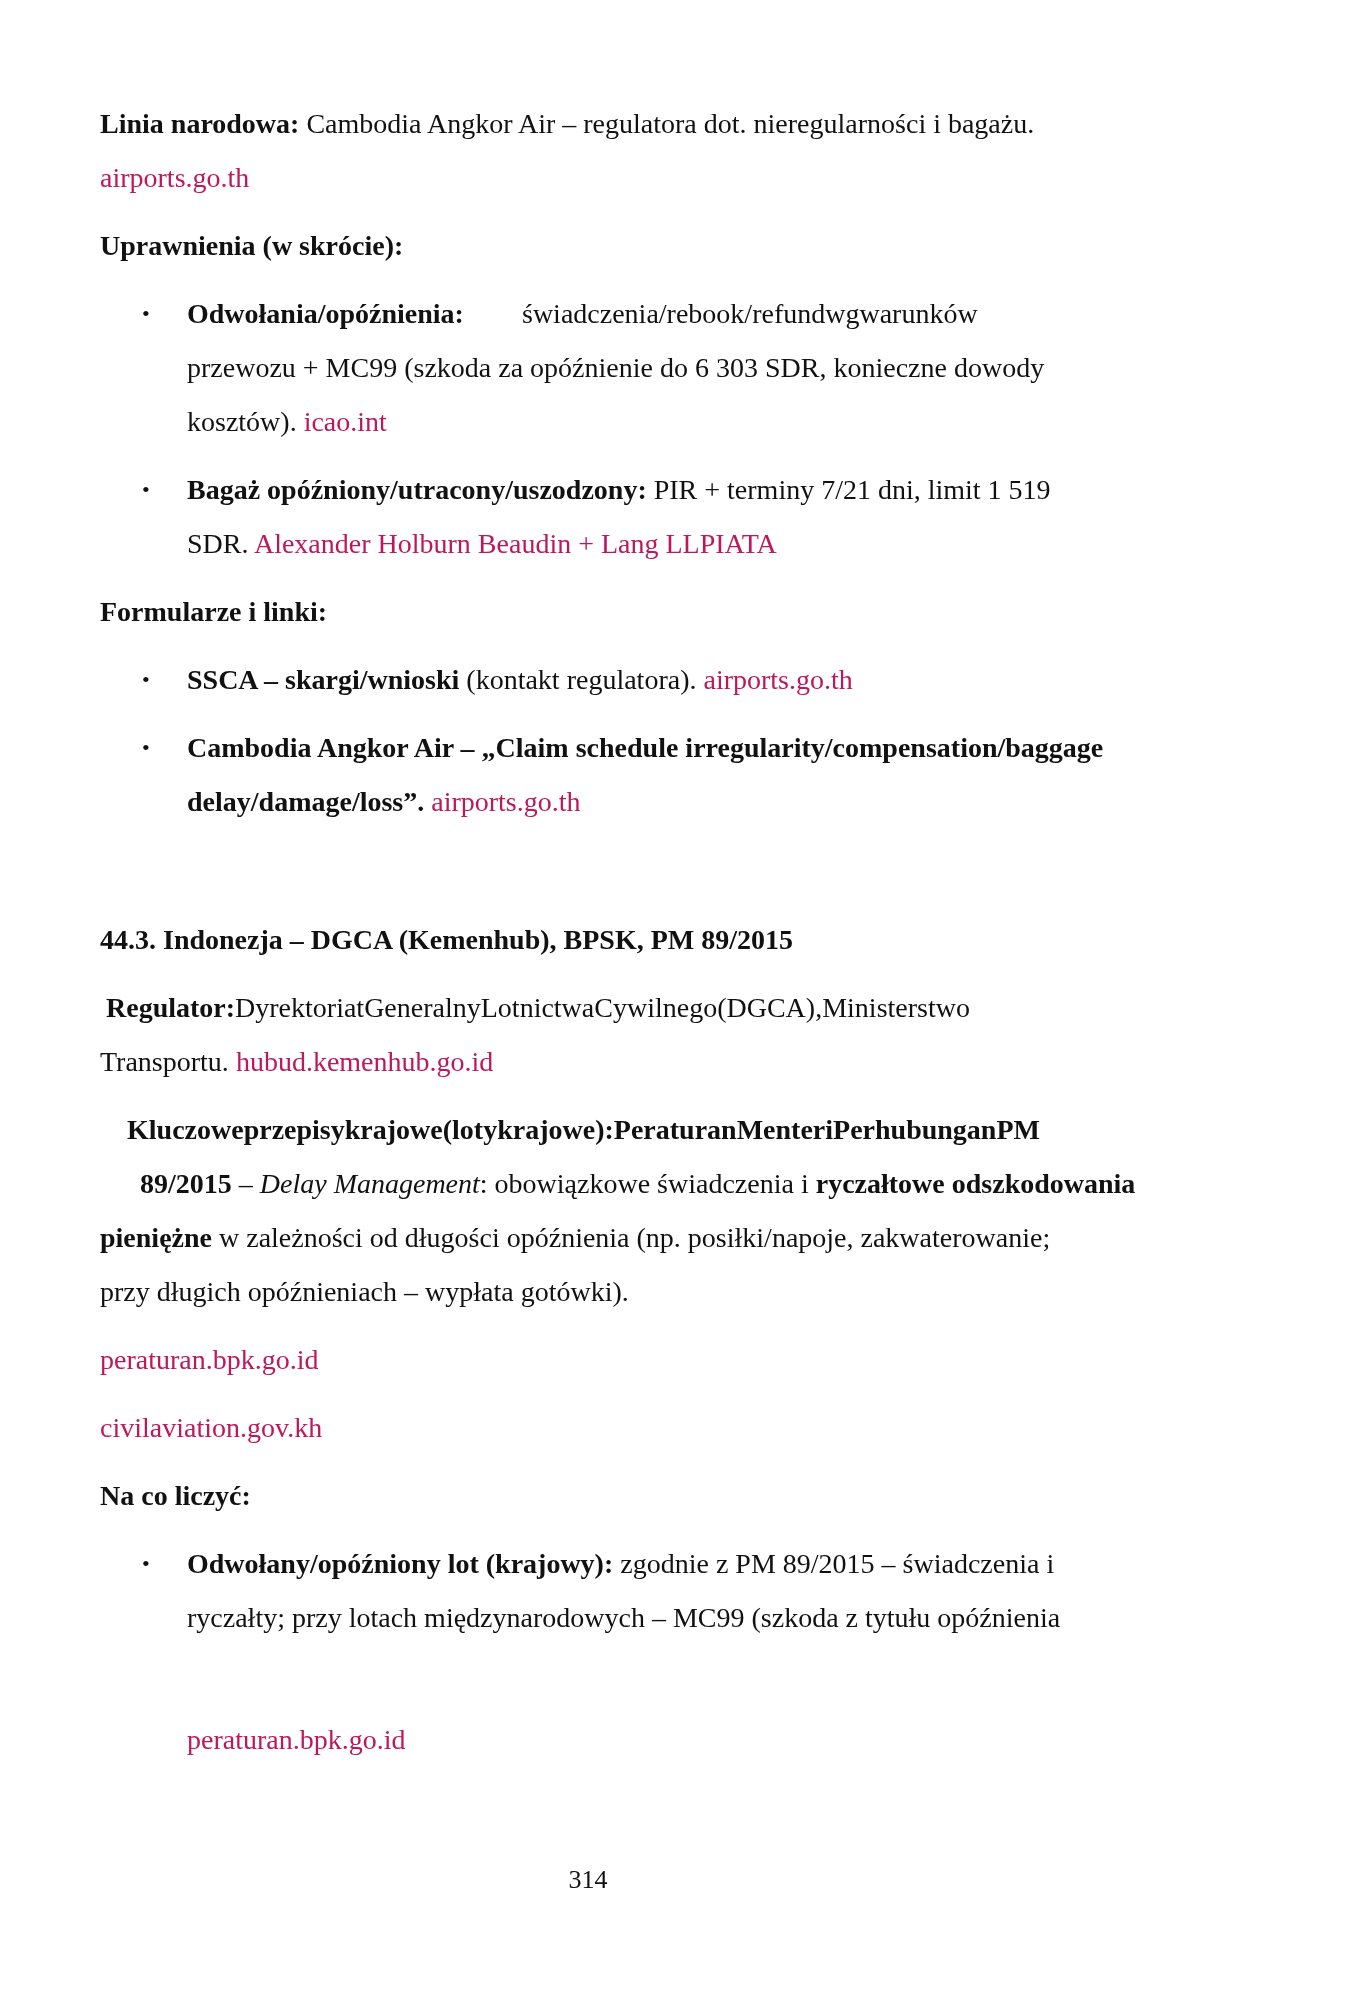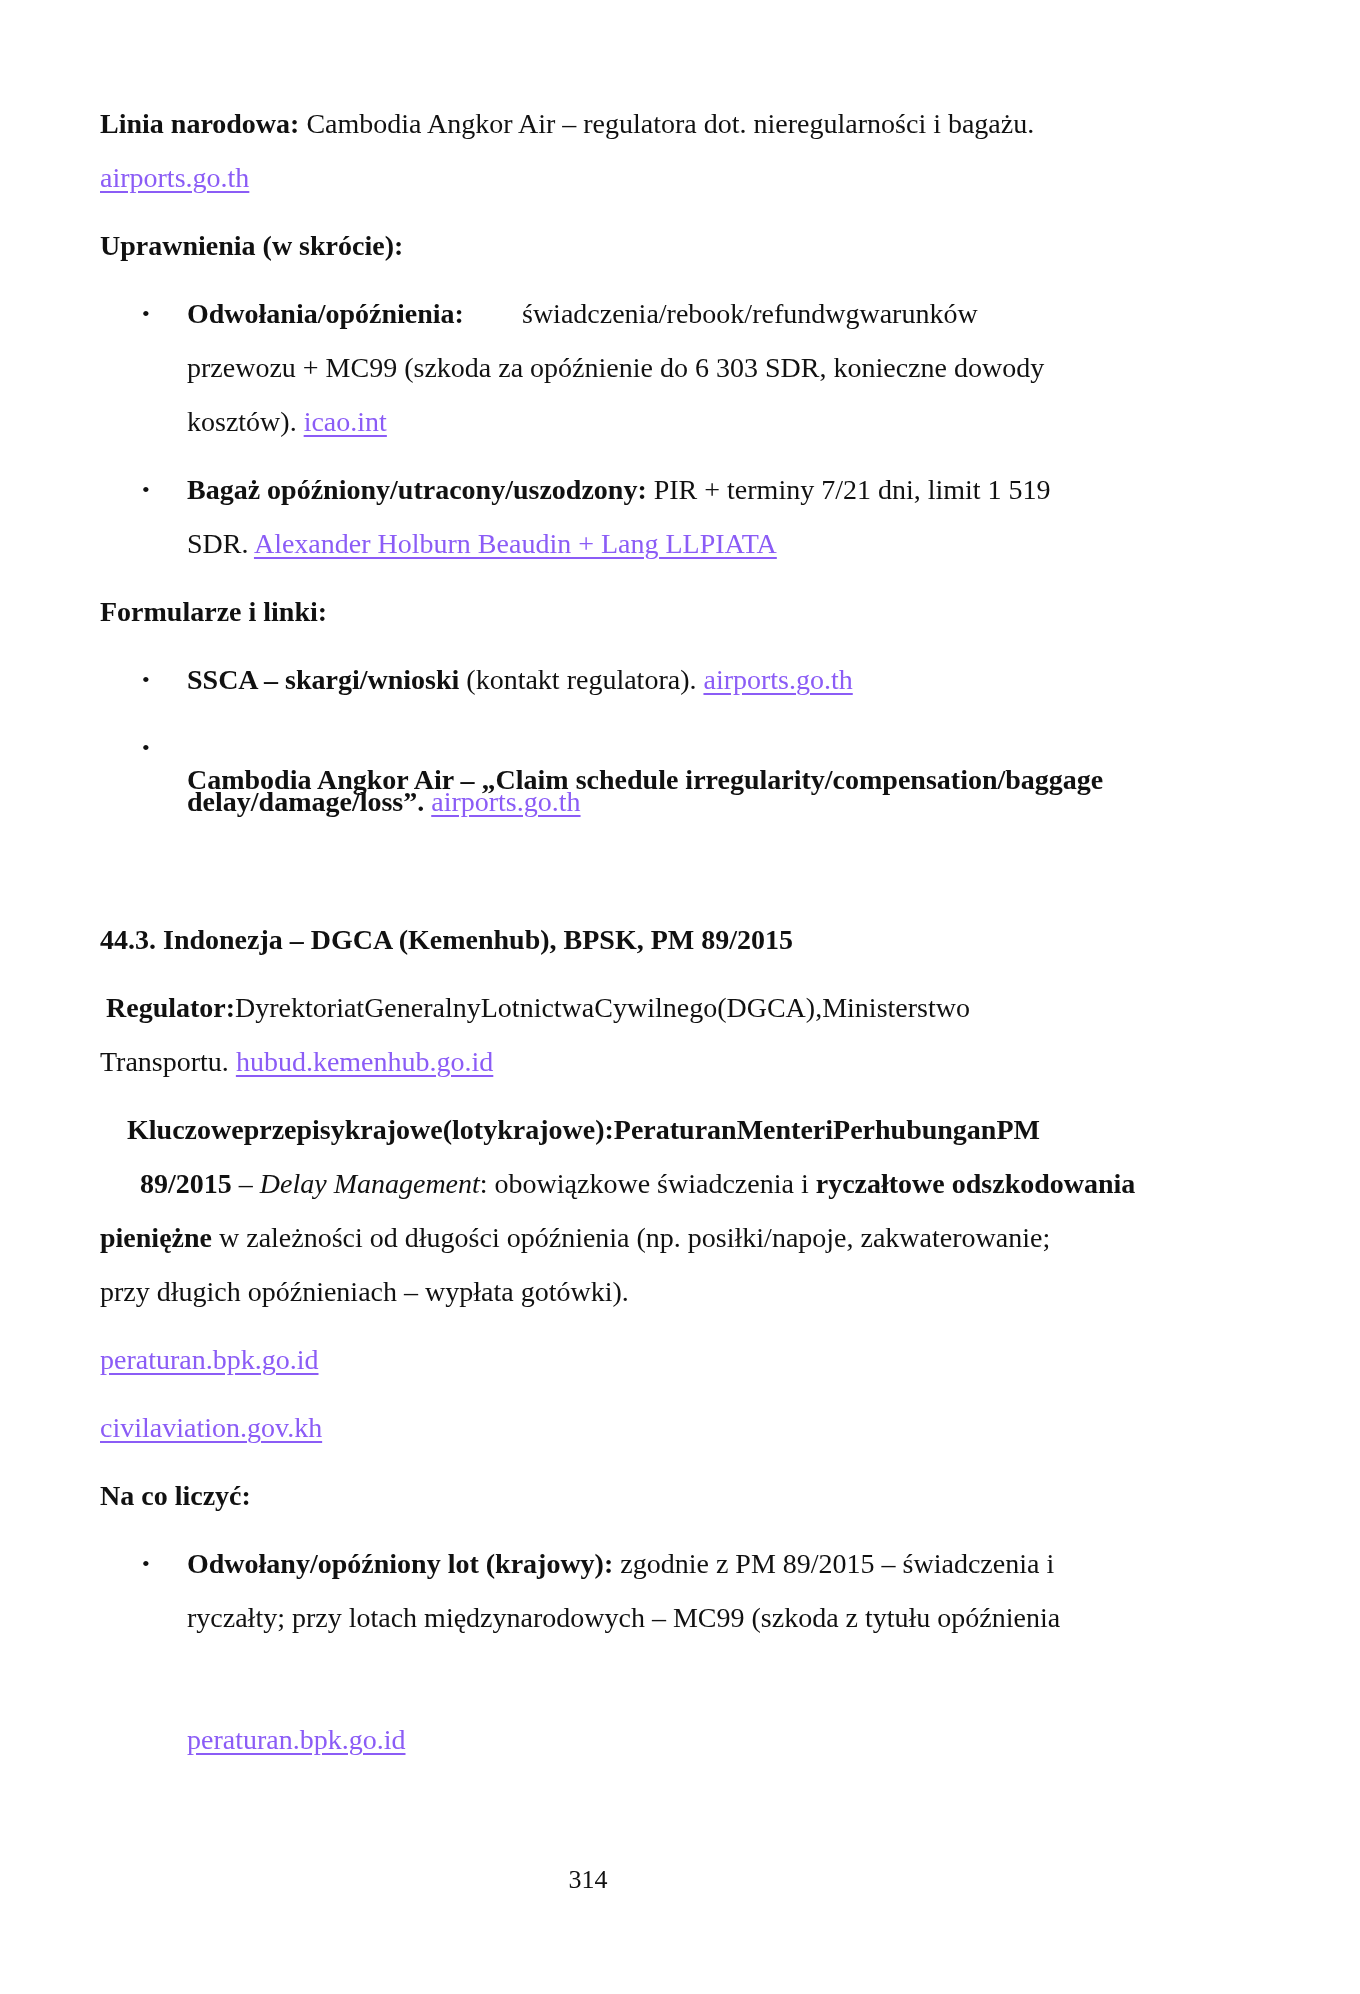--- a/index.html
+++ b/index.html
@@ -33,22 +33,21 @@
     .indent { left: 187px; width: 1025px; }
     .bullet {
       position: absolute;
       left: 142px;
       font-size: 22px;
       line-height: 36px;
     }
     b, .b { font-weight: bold; }
     i, .i { font-style: italic; }
     a, .link {
-      color: #8b5cf6;
-      text-decoration: underline;
+      color: #be185d;
       text-underline-offset: 4px;
       text-decoration-thickness: 1.5px;
       cursor: pointer;
     }
     .page-number {
       position: absolute;
       top: 1862px;
       left: 0;
       width: 1176px;
       text-align: center;
@@ -93,21 +92,21 @@
   </div>
 
   <div class="line b" style="top:594px;">Formularze i linki:</div>
 
   <span class="bullet" style="top:662px;">•</span>
   <div class="line indent" style="top:662px;">
     <span class="b">SSCA – skargi/wnioski</span><span> (kontakt regulatora). </span><a class="link">airports.go.th</a>
   </div>
 
   <span class="bullet" style="top:730px;">•</span>
-  <div class="line indent b" style="top:730px;margin-top:32px;">Cambodia Angkor Air – „Claim schedule irregularity/compensation/baggage</div>
+  <div class="line indent b" style="top:730px;">Cambodia Angkor Air – „Claim schedule irregularity/compensation/baggage</div>
   <div class="line indent" style="top:784px;">
     <span class="b">delay/damage/loss”.</span><span> </span><a class="link">airports.go.th</a>
   </div>
 
   <div class="line b" style="top:922px;">44.3. Indonezja – DGCA (Kemenhub), BPSK, PM 89/2015</div>
 
   <div class="line" style="top:990px; display:flex; justify-content:flex-start;margin-left:6px;">
     <span class="b">Regulator:</span>
     <span>Dyrektoriat</span>
     <span>Generalny</span>

